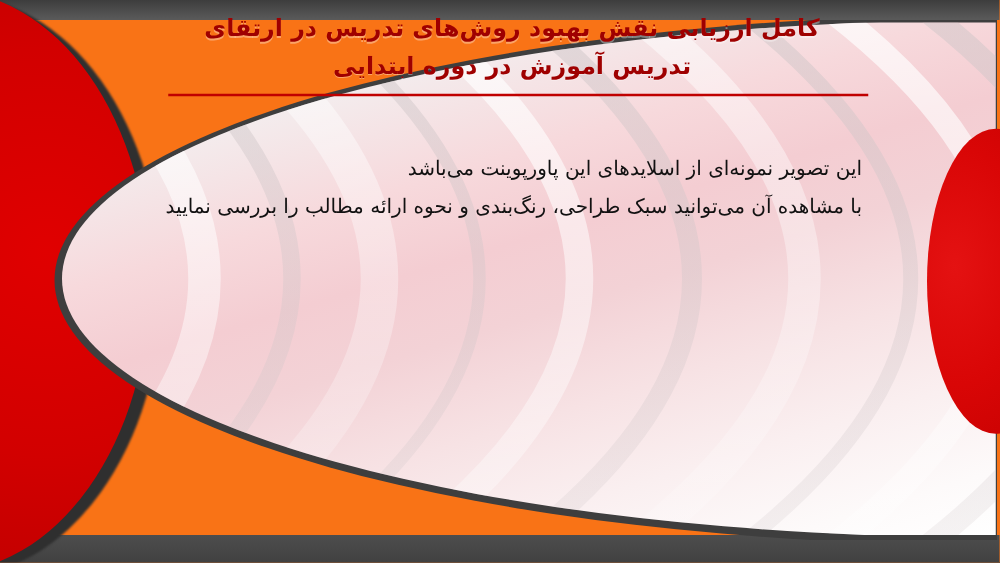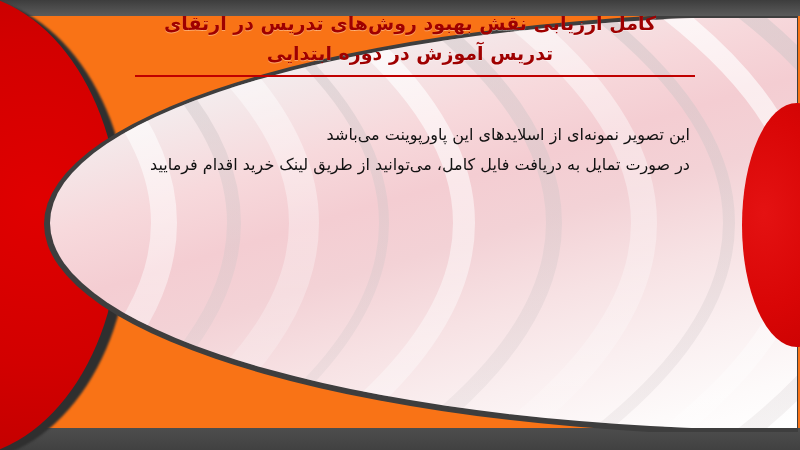--- a/index.html
+++ b/index.html
@@ -204,16 +204,16 @@
   <div class="red-shape-right"></div>
 
   <div class="title-block">
     <div class="title-line">کامل ارزیابی نقش بهبود روش‌های تدریس در ارتقای</div>
     <div class="title-line">تدریس آموزش در دوره ابتدایی</div>
   </div>
   <div class="title-rule"></div>
 
   <div class="body-block">
     <div class="body-line">این تصویر نمونه‌ای از اسلایدهای این پاورپوینت می‌باشد</div>
-    <div class="body-line">در صورت تمایل به دریافت فایل کامل، می‌توانید از طریق لینک خرید اقدام فرمایید</div>
+    <div class="body-line">با مشاهده آن می‌توانید سبک طراحی، رنگ‌بندی و نحوه ارائه مطالب را بررسی نمایید</div>
   </div>
 
 </div>
 
 </body></html>

